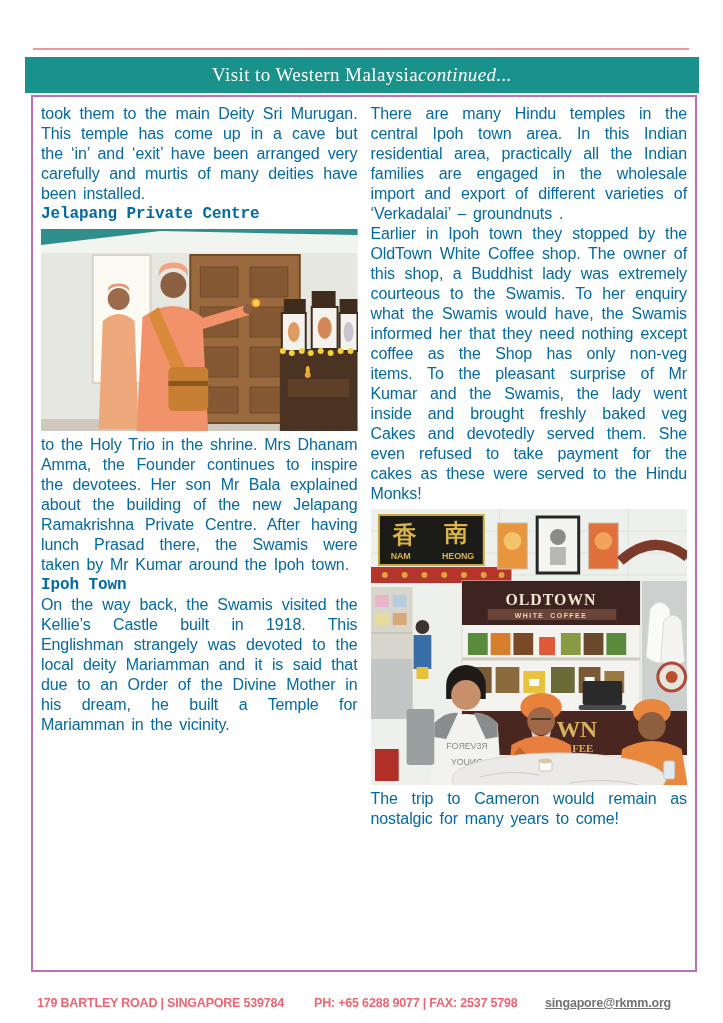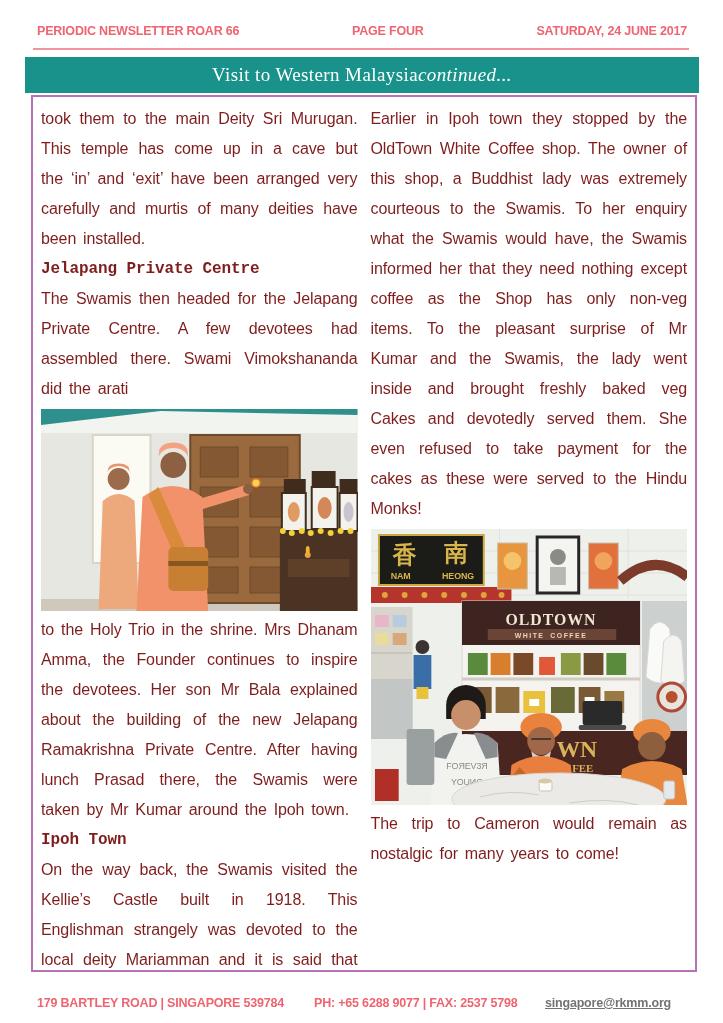--- a/index.html
+++ b/index.html
@@ -29,21 +29,21 @@
   }
   .banner .cont { font-style:italic; }
   
   .content-box {
     position:absolute; left:31px; right:26px; top:95px; bottom:51px;
     border:2px solid #b671b5; background:#ffffff;
     display:flex; gap:13px; padding:7px 8px 6px 8px; overflow:hidden;
   }
   .col {
     flex:1 1 0; min-width:0;
-    font-size:16px; line-height:30px; color:#7f1d1d;
+    font-size:16px; line-height:20px; color:#0369a1;
     text-align:justify; word-spacing:2.5px; letter-spacing:-0.1px;
   }
   .col p { margin:0; }
   .subhead { font-weight:700; text-align:left; word-spacing:0;font-family:Liberation Mono, monospace; }
   .photo { width:100%; display:block; margin:5px 0 4px 0; }
   .photo svg { width:100%; height:100%; display:block; }
   .photo1 { height:202px; }
   .photo2 { height:276px; }
   
   .footer {
@@ -53,38 +53,32 @@
     white-space:nowrap;
   }
   .footer .phone { margin-left:30px; }
   .footer a.email { margin-left:auto; color:#737373; text-decoration:underline; }
 </style>
 </head>
 <body>
 
 <div class="page">
 
-  <div class="masthead">
-    <span>PERIODIC NEWSLETTER  ROAR 66</span>
-    <span>PAGE FOUR</span>
-    <span>SATURDAY, 24 JUNE 2017</span>
-  </div>
   <div class="masthead-rule"></div>
 
   <div class="banner">
     <span>Visit to Western Malaysia</span>
     <span class="cont">continued...</span>
   </div>
 
   <div class="content-box">
 
     <div class="col">
       <p>took them to the main Deity Sri Murugan. This temple has come up in a cave but the ‘in’ and ‘exit’ have been arranged very carefully and murtis of many deities  have been installed.</p>
       <p class="subhead">Jelapang Private Centre</p>
-      <p>The Swamis then headed for the Jelapang Private Centre. A few devotees had assembled there. Swami Vimokshananda did the arati</p>
 
       <div class="photo photo1">
         <svg viewBox="0 0 318 202" preserveAspectRatio="none">
           <rect x="0" y="0" width="318" height="202" fill="#e6e7e0"></rect>
           <rect x="0" y="0" width="318" height="24" fill="#f2f4ef"></rect>
           <polygon points="0,16 120,2 318,6 318,0 0,0" fill="#2e8f8c"></polygon>
           <rect x="0" y="190" width="318" height="12" fill="#cfc9bd"></rect>
 
           <rect x="52" y="26" width="58" height="128" fill="#fbfbf4" stroke="#d8d5c6" stroke-width="2"></rect>
 
@@ -143,20 +137,21 @@
           </g>
         </svg>
       </div>
 
       <p>to the Holy Trio in the shrine. Mrs Dhanam Amma, the Founder continues to inspire the devotees. Her son Mr Bala explained about the building of the new Jelapang Ramakrishna Private Centre.  After having lunch Prasad there, the Swamis were taken by Mr Kumar around the Ipoh town.</p>
       <p class="subhead">Ipoh Town</p>
       <p>On the way back, the Swamis visited the Kellie’s Castle built in 1918. This Englishman strangely was devoted to the local deity Mariamman and it is said that due to an Order of the Divine Mother in his dream, he built a Temple for Mariamman in the vicinity.</p>
     </div>
 
     <div class="col">
+      <p>There are many Hindu temples in the central Ipoh town area. In this Indian residential area, practically all the Indian families are engaged in the wholesale import and export of different varieties of ‘Verkadalai’ – groundnuts .</p>
       <p>Earlier in Ipoh town they stopped by the OldTown White Coffee shop. The owner of this shop, a Buddhist lady was extremely courteous to the Swamis. To her enquiry what the Swamis would have, the Swamis informed her that they need nothing except coffee as the Shop has only non-veg items. To the pleasant surprise of Mr Kumar and the Swamis, the lady went inside and brought freshly baked veg Cakes and devotedly served them. She even refused to take payment for the cakes as these were served to the Hindu Monks!</p>
 
       <div class="photo photo2">
         <svg viewBox="0 0 320 276" preserveAspectRatio="none">
           <rect x="0" y="0" width="320" height="276" fill="#eef0ec"></rect>
 
           <g stroke="#e0e1da" stroke-width="1">
             <line x1="0" y1="22" x2="320" y2="22"></line>
               <line x1="0" y1="44" x2="320" y2="44"></line>
             <line x1="0" y1="66" x2="320" y2="66"></line>

